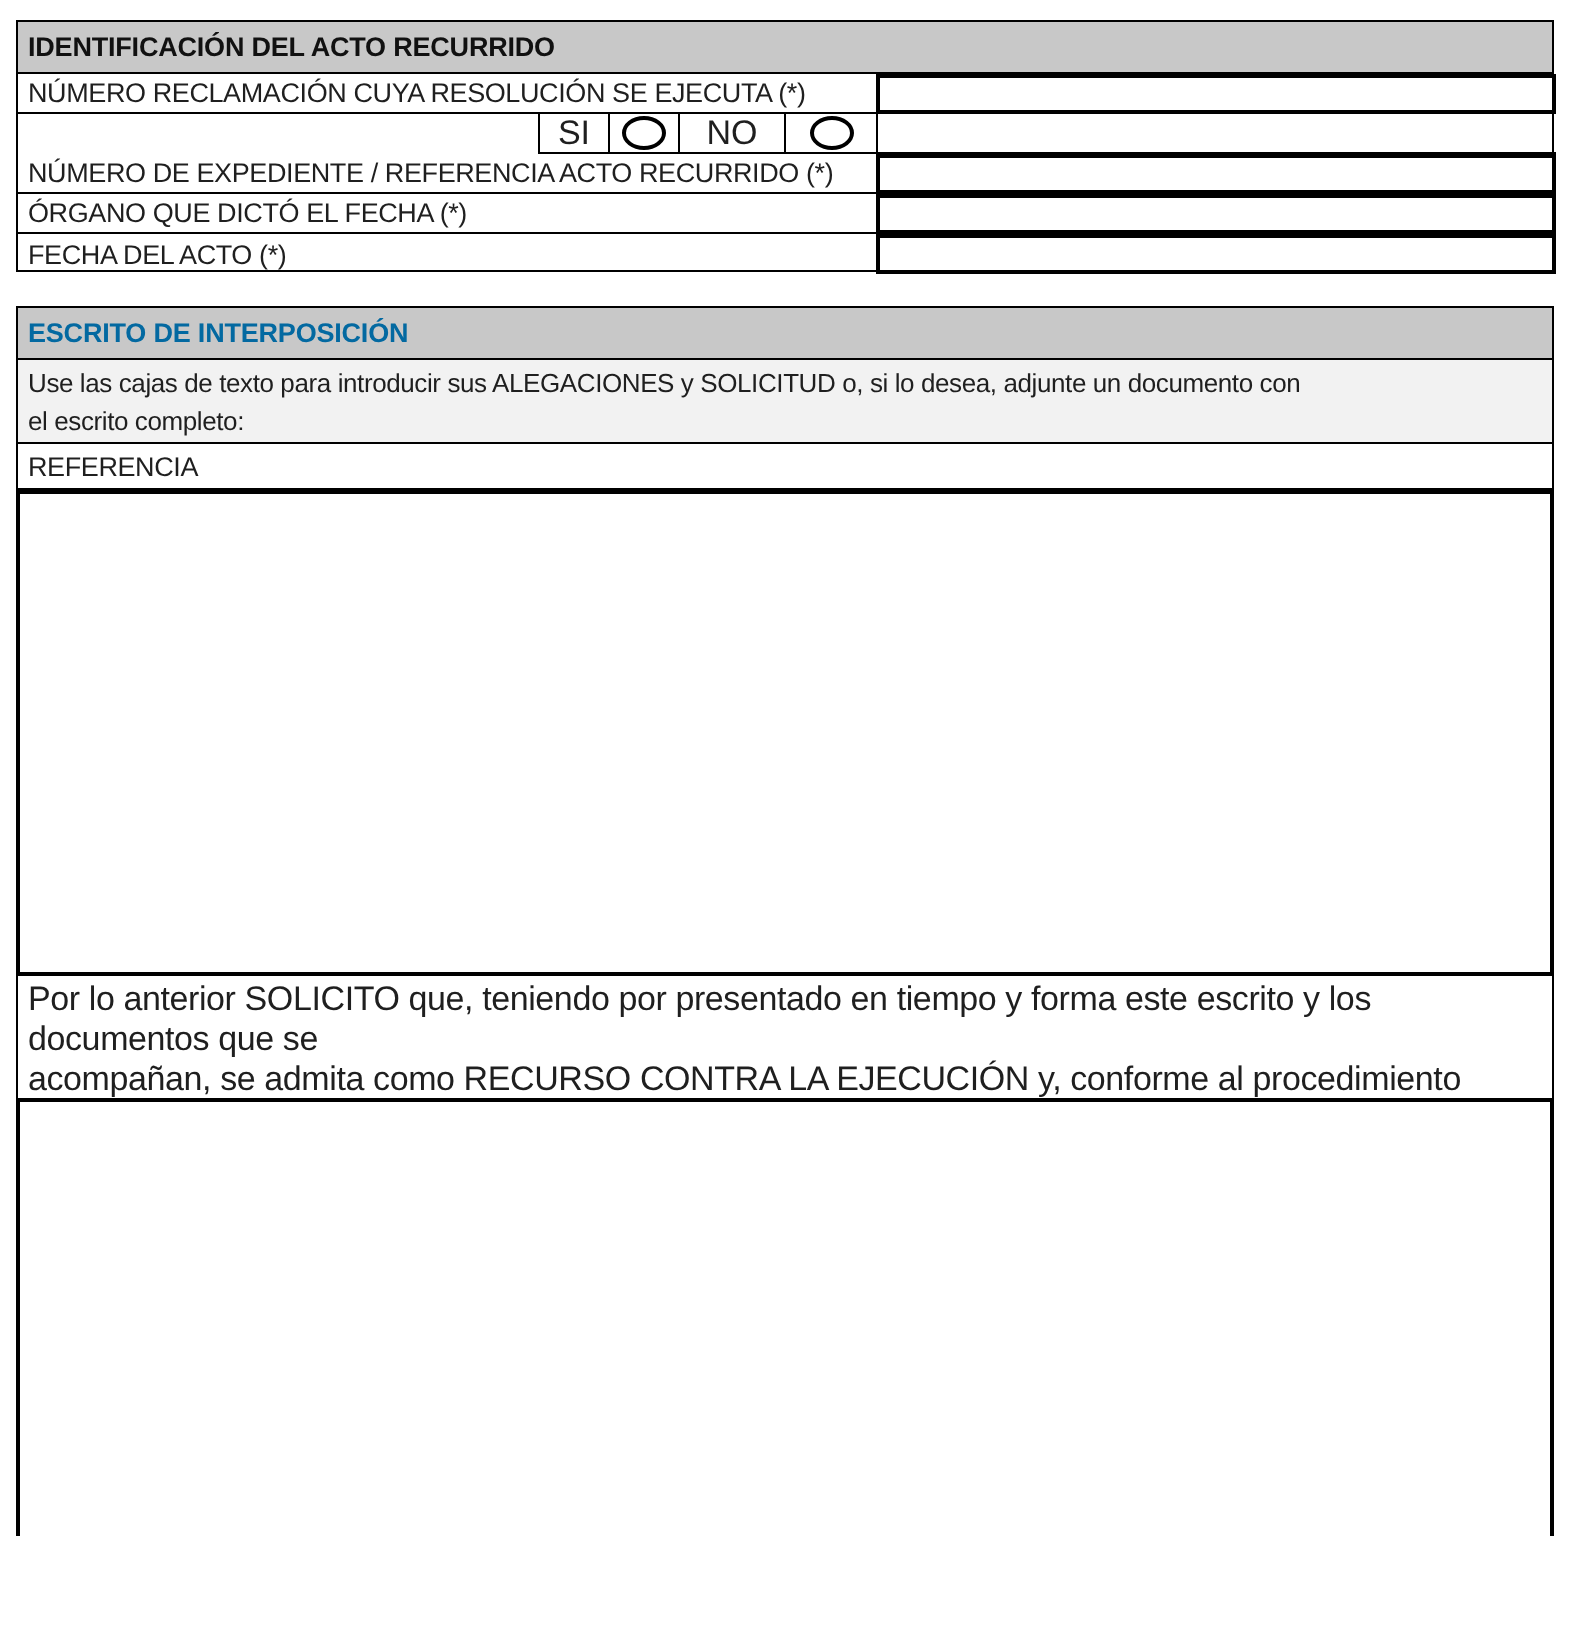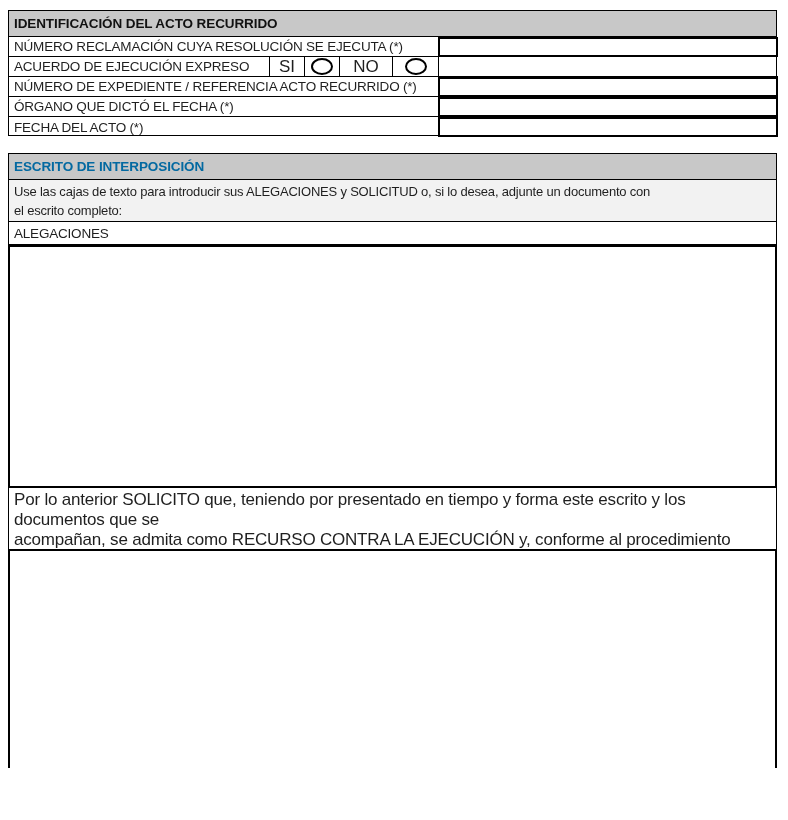--- a/index.html
+++ b/index.html
@@ -146,21 +146,20 @@
 <body>
 
 <div class="page">
 
   <div class="s1">
     <div class="sec-header">IDENTIFICACIÓN DEL ACTO RECURRIDO</div>
 
     <div class="s1-label" style="top:26px;text-align:center;">NÚMERO RECLAMACIÓN CUYA RESOLUCIÓN SE EJECUTA (*)</div>
     <input class="s1-input" style="top: 26px;" type="text" value="">
 
-    <div class="s1-label" style="top:46px; width:260px;">ACUERDO DE EJECUCIÓN EXPRESO</div>
     <div class="s1-cell" style="top:46px; left:260px; width:35px;">SI</div>
     <div class="s1-cell" style="top:46px; left:295px; width:35px;">
       <div class="radio"></div>
     </div>
     <div class="s1-cell" style="top:46px; left:330px; width:53px;">NO</div>
     <div class="s1-cell" style="top:46px; left:383px; width:46px;">
       <div class="radio"></div>
     </div>
     <div class="s1-cell" style="top:46px; left:429px; width:340px;"></div>
 
@@ -173,21 +172,21 @@
     <div class="s1-label last" style="top:106px;">FECHA DEL ACTO (*)</div>
     <input class="s1-input" style="top: 106px;" type="text" value="">
   </div>
 
   <div class="s2">
     <div class="s2-header">ESCRITO DE INTERPOSICIÓN</div>
 
     <div class="s2-note">Use las cajas de texto para introducir sus ALEGACIONES y SOLICITUD o, si lo desea, adjunte un documento con
 el escrito completo:</div>
 
-    <div class="s2-aleg-label">ALEGACIONES</div>
+    <div class="s2-aleg-label">REFERENCIA</div>
 
     <textarea class="s2-textarea ta1" style=""></textarea>
 
     <div class="s2-solicito">Por lo anterior SOLICITO que, teniendo por presentado en tiempo y forma este escrito y los documentos que se
 acompañan, se admita como RECURSO CONTRA LA EJECUCIÓN y, conforme al procedimiento establecido y de
 acuerdo con las alegaciones efectuadas, se adopte resolución en virtud de la cual:</div>
 
     <textarea class="s2-textarea ta2" style=""></textarea>
   </div>
 

